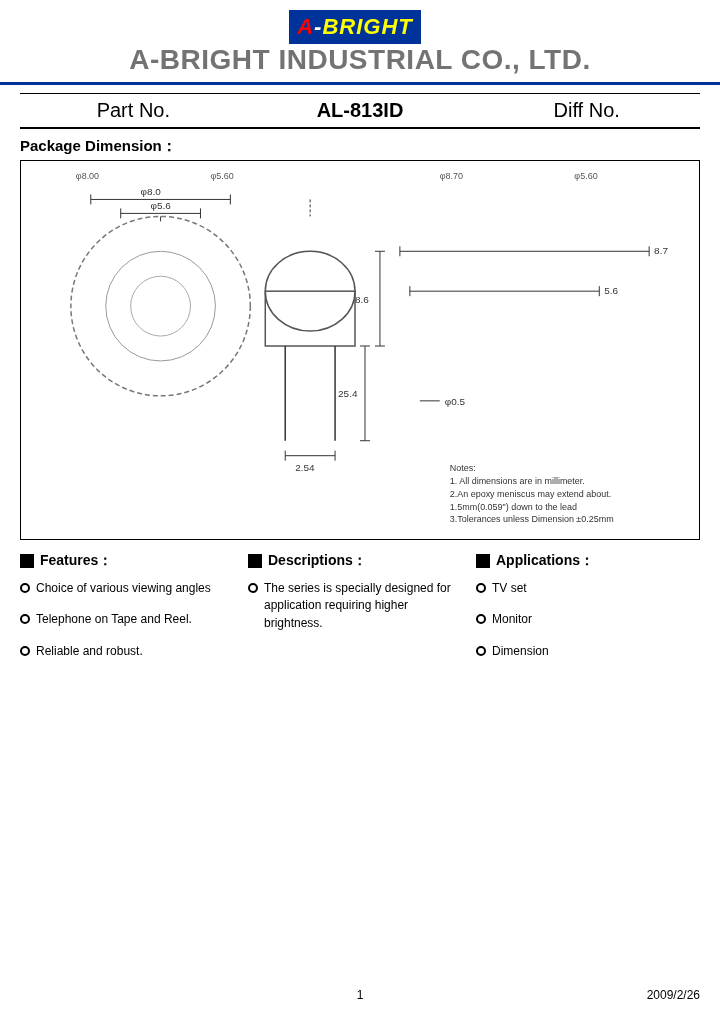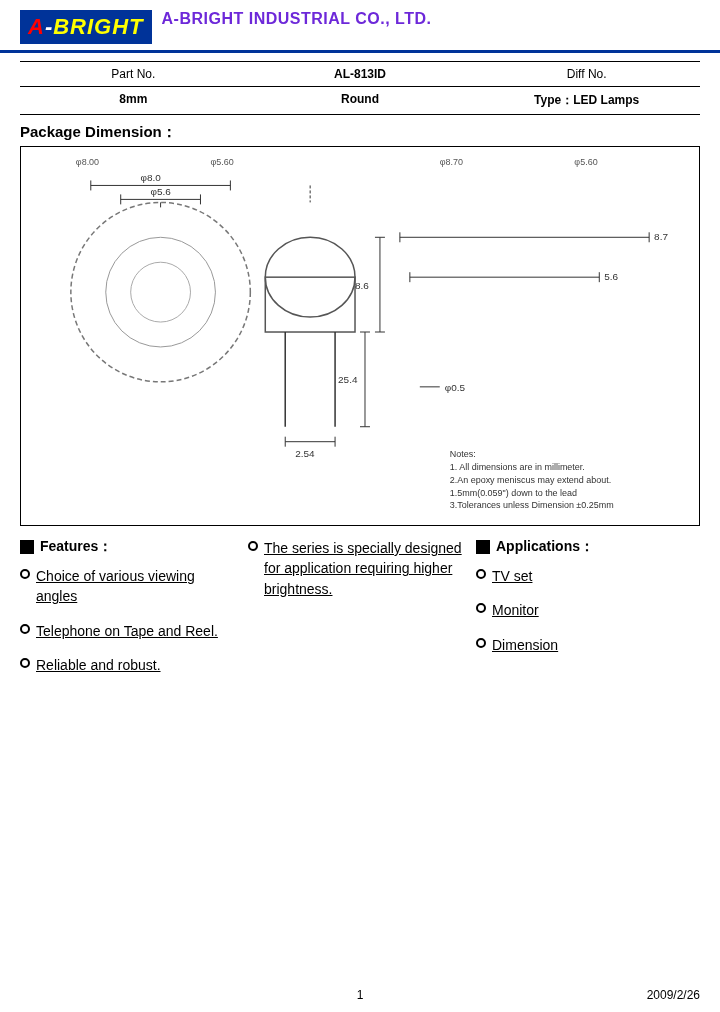--- a/index.html
+++ b/index.html
@@ -8,45 +8,46 @@
       min-height: 1012px;
       background: #fff;
       font-family: Arial, sans-serif;
       color: #000;
       position: relative;
     }
 
     
     .header {
       display: flex;
-      align-items: flex-start;
+      align-items: center;
       padding: 10px 20px 6px 20px;
       border-bottom: 3px solid #003399;
+      flex-direction: column;
     }
 
     .logo-box {
       background: #003399;
       padding: 4px 8px;
       margin-right: 10px;
       display: inline-block;
     }
     .logo-text {
       font-size: 22px;
       font-weight: 900;
       font-style: italic;
       letter-spacing: 1px;
     }
     .logo-a { color: #ff0000; }
     .logo-hyphen { color: #fff; }
     .logo-bright { color: #ffff00; }
 
     .company-name {
-      font-size: 16px;
+      font-size: 28px;
       font-weight: bold;
-      color: #6d28d9;
+      color: #737373;
       letter-spacing: 0.5px;
     }
 
     
     .pkg-section {
       margin: 0 20px;
     }
     .pkg-title {
       font-size: 15px;
       font-weight: bold;
@@ -96,23 +97,22 @@
       width: 10px;
       height: 10px;
       border: 2px solid #000;
       border-radius: 50%;
       display: inline-block;
       flex-shrink: 0;
       margin-right: 6px;
       margin-top: 3px;
     }
     .bullet-text {
-      font-size: 14px;
+      font-size: 12px;
       line-height: 1.45;
-      text-decoration: underline;
     }
 
     
     .footer {
       position: absolute;
       bottom: 10px;
       left: 0;
       right: 0;
       display: flex;
       justify-content: space-between;
@@ -136,21 +136,21 @@
     .part-row {
       display: flex;
     }
     .part-row.header-row {
       border-bottom: 1.5px solid #000;
     }
     .part-cell {
       flex: 1;
       text-align: center;
       padding: 5px 0;
-      font-size: 12px;
+      font-size: 20px;
     }
     .part-cell.bold-cell {
       font-weight: bold;
     }
 
     
     .svg-diagram {
       width: 100%;
       height: 100%;
     }
@@ -165,25 +165,20 @@
     </span>
   </div>
   <span class="company-name">A-BRIGHT INDUSTRIAL CO., LTD.</span>
 </div>
 
 <div class="part-outer">
   <div class="part-row header-row">
     <div class="part-cell">Part No.</div>
     <div class="part-cell bold-cell">AL-813ID</div>
     <div class="part-cell">Diff No.</div>
-  </div>
-  <div class="part-row">
-    <div class="part-cell bold-cell">8mm</div>
-    <div class="part-cell bold-cell">Round</div>
-    <div class="part-cell bold-cell">Type：LED Lamps</div>
   </div>
 </div>
 
 <div class="pkg-section">
   <div class="pkg-title">Package Dimension：</div>
   <div class="pkg-diagram">
     <svg class="svg-diagram" viewBox="0 0 680 378" xmlns="http://www.w3.org/2000/svg">
 
       <circle cx="140" cy="145" r="90" fill="none" stroke="#777" stroke-width="1.5" stroke-dasharray="5,3"></circle>
       <circle cx="140" cy="145" r="55" fill="none" stroke="#999" stroke-width="1"></circle>
@@ -266,20 +261,24 @@
       <span class="bullet-circle"></span>
       <span class="bullet-text">Telephone on Tape and Reel.</span>
     </div>
     <div class="bullet-item">
       <span class="bullet-circle"></span>
       <span class="bullet-text">Reliable and robust.</span>
     </div>
   </div>
 
   <div class="info-col">
+    <div class="col-header">
+      <span class="col-header-square"></span>
+      <span class="col-header-text">Descriptions：</span>
+    </div>
     <div class="bullet-item">
       <span class="bullet-circle"></span>
       <span class="bullet-text">The series is specially designed for application requiring higher brightness.</span>
     </div>
   </div>
 
   <div class="info-col">
     <div class="col-header">
       <span class="col-header-square"></span>
       <span class="col-header-text">Applications：</span>

